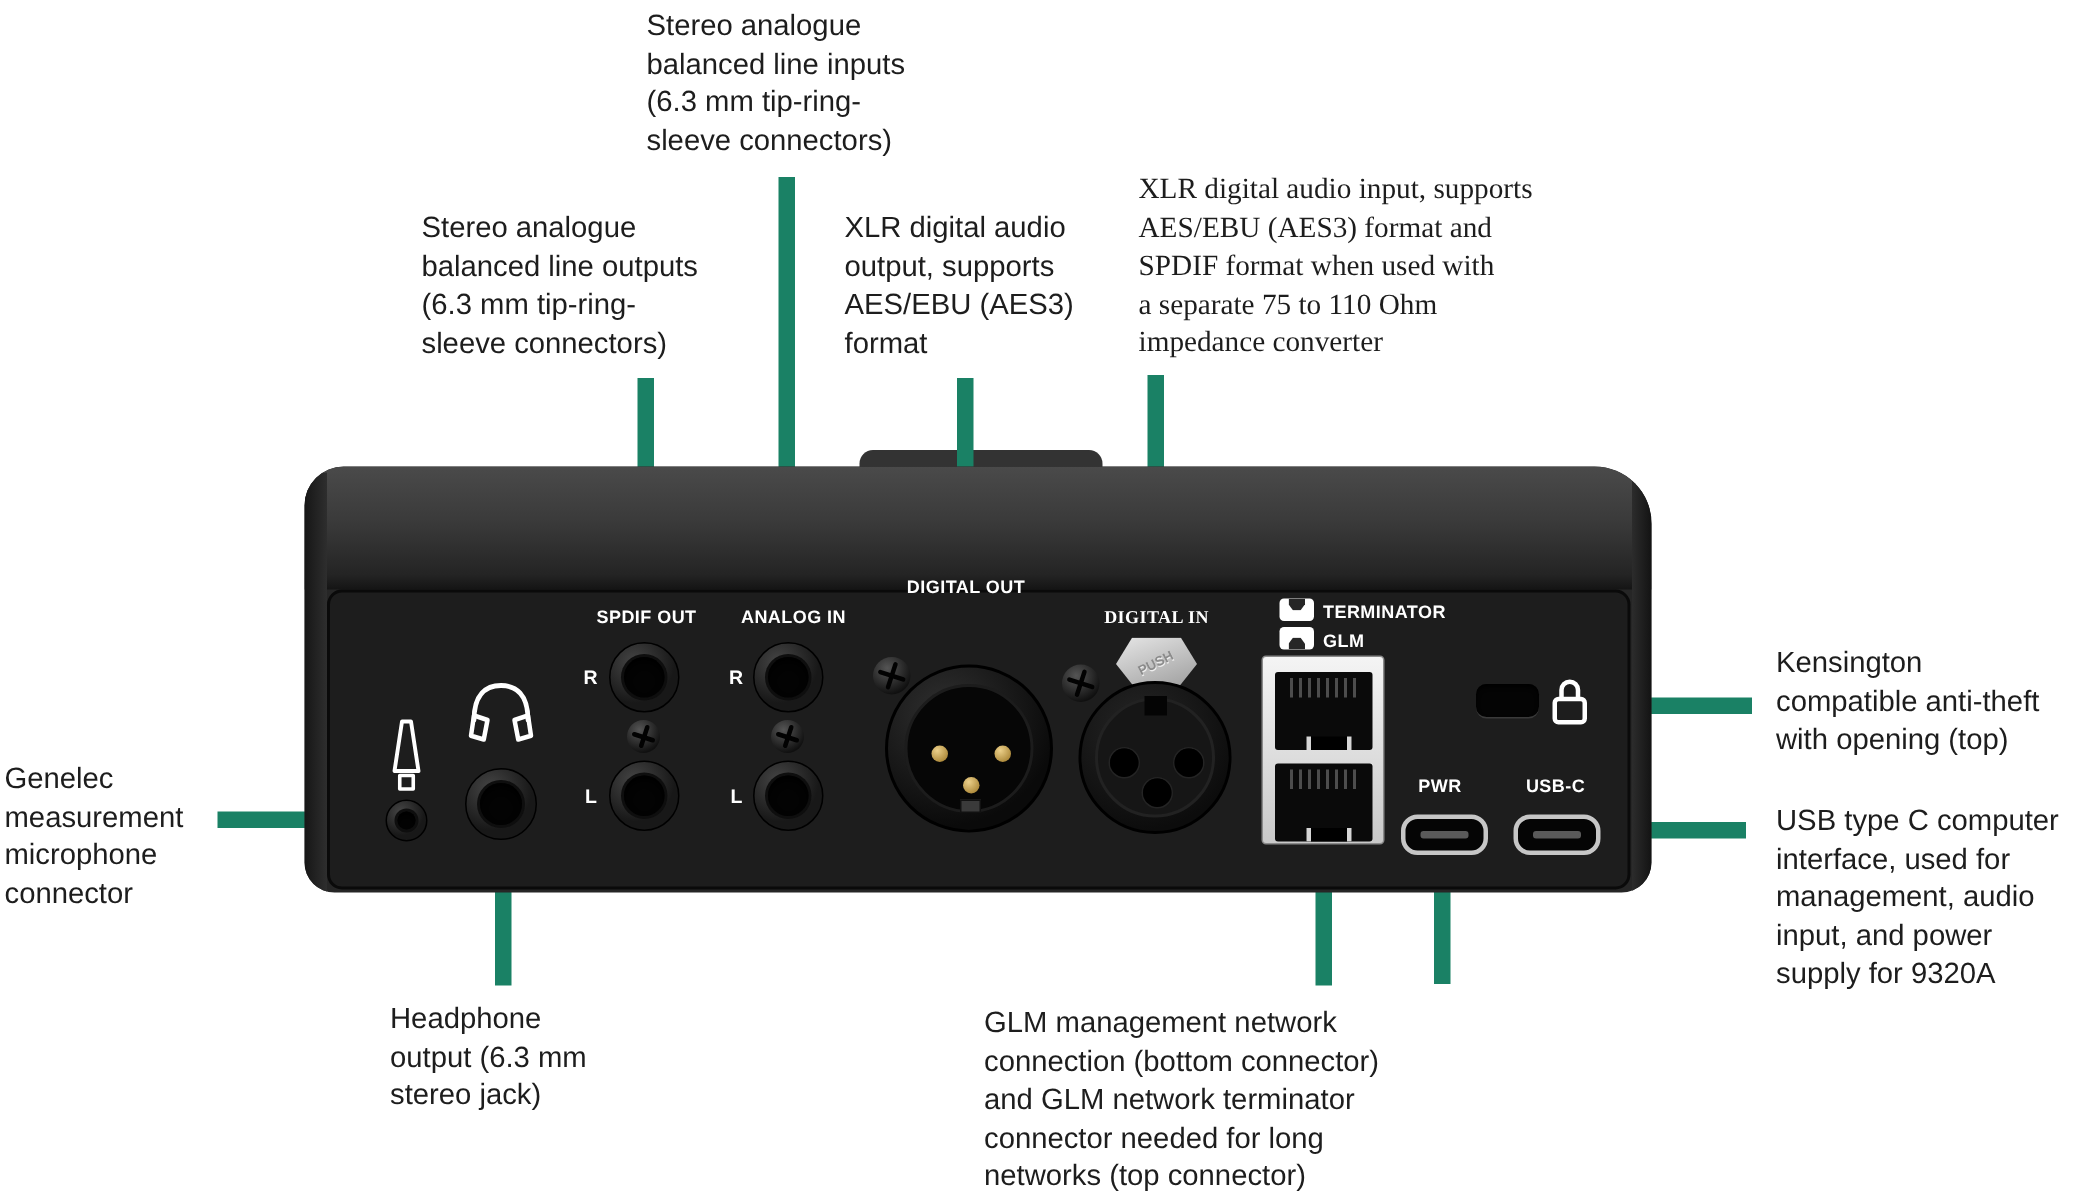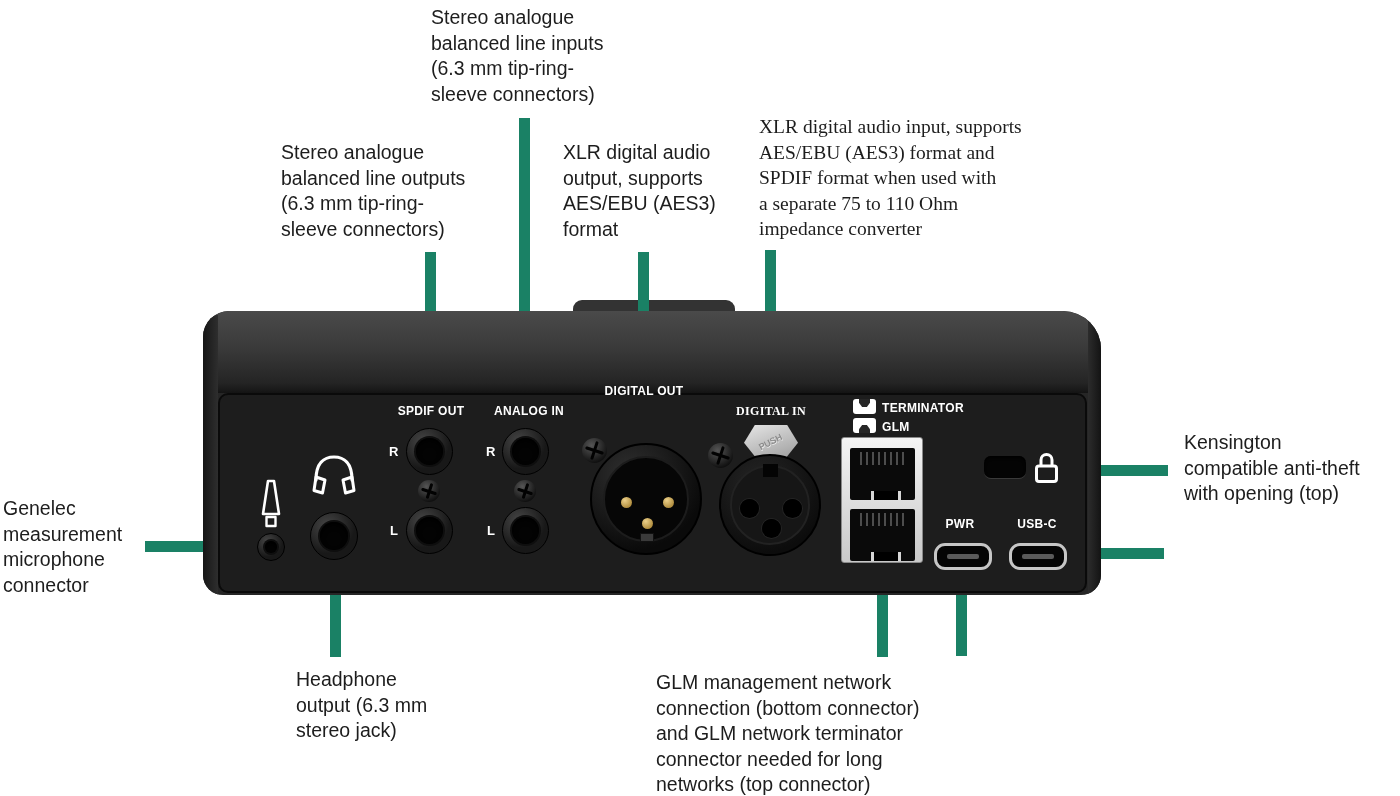--- a/index.html
+++ b/index.html
@@ -239,29 +239,34 @@
 sleeve connectors)</div>
   <div class="callout" style="left:563px;top:140px;">XLR digital audio
 output, supports
 AES/EBU (AES3)
 format</div>
   <div class="callout" style="left:759px;top:114px;font-family:Liberation Serif, serif;">XLR digital audio input, supports
 AES/EBU (AES3) format and
 SPDIF format when used with
 a separate 75 to 110 Ohm
 impedance converter</div>
-  <div class="callout" style="left:3px;top:496px;">Genelec
+  <div class="callout" style="left:3px;top:507px;">Genelec
 measurement
 microphone
 connector</div>
-  <div class="callout" style="left:260px;top:667px;margin-left:36px;">Headphone
+  <div class="callout" style="left:260px;top:667px;">Headphone
 output (6.3 mm
 stereo jack)</div>
   <div class="callout" style="left:620px;top:670px;margin-left:36px;">GLM management network
 connection (bottom connector)
 and GLM network terminator
 connector needed for long
 networks (top connector)</div>
   <div class="callout" style="left:1184px;top:430px;">Kensington
 compatible anti-theft
 with opening (top)</div>
+  <div class="callout" style="left:1184px;top:535px;">USB type C computer
+interface, used for
+management, audio
+input, and power
+supply for 9320A</div>
 
 </div>
 
 </body></html>

